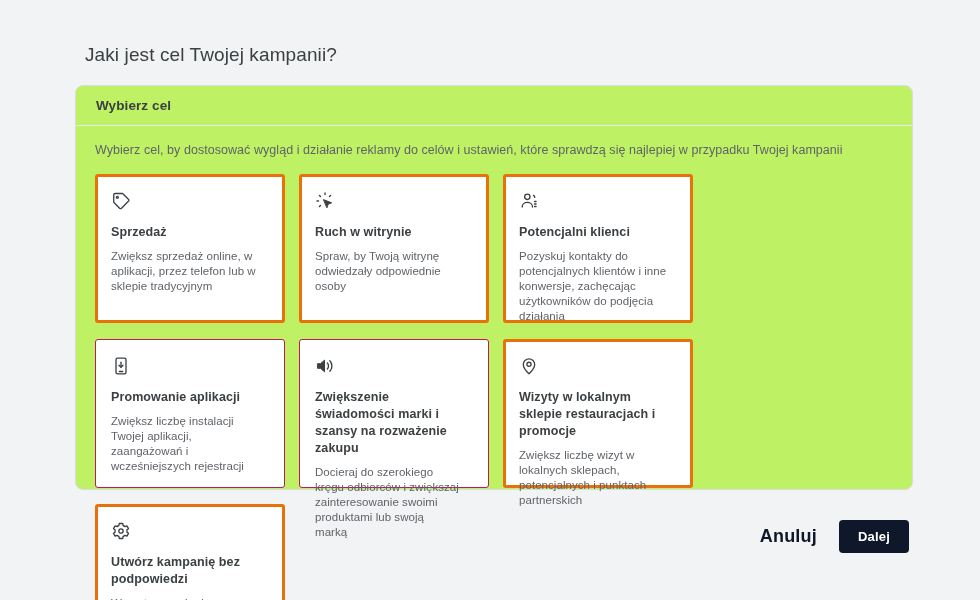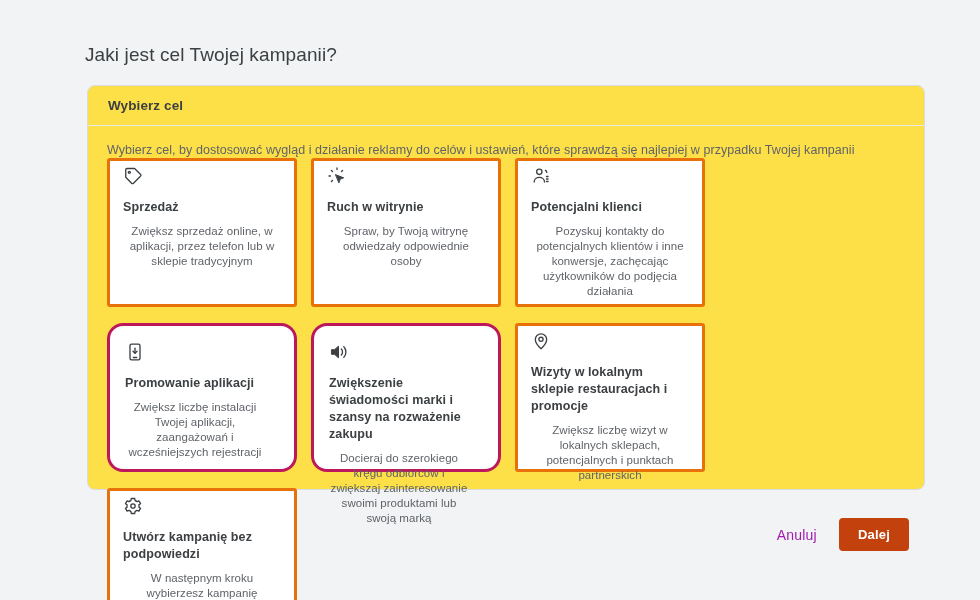--- a/index.html
+++ b/index.html
@@ -26,25 +26,25 @@
     top: 44px;
     font-size: 19px;
     font-weight: 400;
     color: #3c4043;
     letter-spacing: 0.1px;
   }
 
   
   .panel {
     position: absolute;
-    left: 87px;
+    left: 75px;
     top: 85px;
     width: 838px;
     height: 405px;
-    background: #fde047;
+    background: #bef264;
     border: 1px solid #dadce0;
     border-radius: 8px;
   }
 
   .panel-header {
     height: 40px;
     display: flex;
     align-items: center;
     padding: 0 20px;
     border-bottom: 1px solid #e8eaed;
@@ -58,46 +58,46 @@
   }
 
   .panel-body {
     padding: 16px 19px 0 19px;
   }
 
   .panel-desc {
     font-size: 12.5px;
     color: #5f6368;
     line-height: 16px;
-    margin-bottom: 0;
+    margin-bottom: 16px;
     letter-spacing: 0.05px;
   }
 
   
   .grid {
     display: flex;
     flex-wrap: wrap;
     gap: 16px 14px;
   }
 
   .goal-card {
     width: 190px;
     height: 149px;
     background: #ffffff;
-    border: 3px solid #be185d;
-    border-radius: 16px;
+    border: 1px solid #be185d;
+    border-radius: 3px;
     padding: 16px 29px 10px 15px;
     position: relative;
     cursor: pointer;
   }
 
   .goal-card.selected {
     border: 3px solid #e8710a;
     border-radius: 3px;
-    padding: 5px 13px 8px 13px;
+    padding: 14px 13px 8px 13px;
   }
 
   .goal-card .icon {
     display: block;
     width: 20px;
     height: 20px;
     margin-bottom: 13px;
     color: #3c4043;
   }
 
@@ -114,47 +114,46 @@
     line-height: 17px;
     margin-bottom: 8px;
     letter-spacing: 0.1px;
   }
 
   .goal-desc {
     font-size: 11.5px;
     color: #5f6368;
     line-height: 15px;
     letter-spacing: 0.05px;
-    text-align: center;
   }
 
   
   .actions {
     position: absolute;
     right: 71px;
     top: 518px;
     display: flex;
     align-items: center;
     gap: 14px;
   }
 
   .btn-cancel {
     background: none;
     border: none;
     font-family: inherit;
-    font-size: 14px;
-    font-weight: 400;
-    color: #a21caf;
+    font-size: 18px;
+    font-weight: 700;
+    color: #0f172a;
     letter-spacing: 0.2px;
     cursor: pointer;
     padding: 8px 8px;
   }
 
   .btn-next {
-    background: #c2410c;
+    background: #0f172a;
     border: none;
     border-radius: 4px;
     font-family: inherit;
     font-size: 13px;
     font-weight: 700;
     color: #ffffff;
     letter-spacing: 0.2px;
     cursor: pointer;
     padding: 9px 19px;
   }

